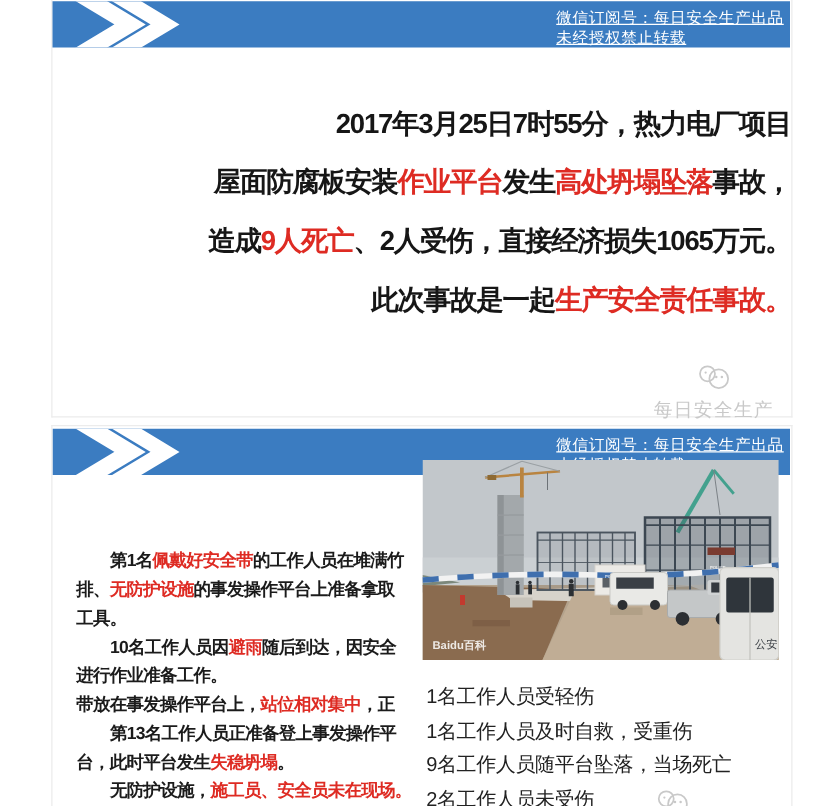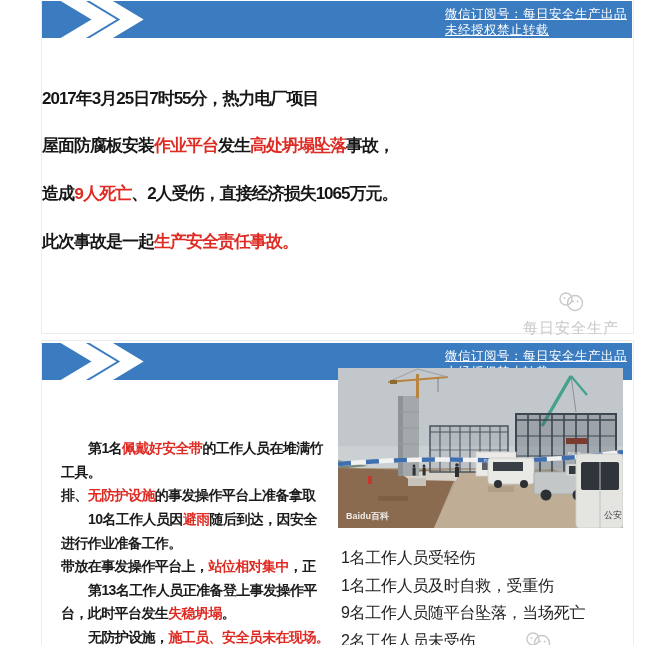--- a/index.html
+++ b/index.html
@@ -9,23 +9,23 @@
     position:relative;
   }
   .card{position:absolute;background:#fff;border:1px solid #ececec;box-sizing:border-box;}
   .card1{left:41px;top:-1px;width:593px;height:335px;border-top:none;}
   .card2{left:41px;top:340px;width:593px;height:306px;border-bottom:none;overflow:hidden;}
 
   .bluebar{position:absolute;left:0;top:2px;right:1px;height:37px;background:var(--blue,#3b7cc1);overflow:hidden;}
   .chev{position:absolute;left:10px;top:0;}
   .bartext{position:absolute;right:5px;top:5px;color:#ffffff;font-size:12.5px;line-height:16px;letter-spacing:.5px;text-align:left;text-decoration:underline;}
 
-  .headline{position:absolute;left:0;right:0;top:76px;text-align:left;
-    font-weight:bold;font-size:17px;line-height:47px;color:var(--ink,#161616);letter-spacing:-1px;}
-  .red{color:var(--red,#de2b23);font-family:Liberation Mono, monospace;}
+  .headline{position:absolute;left:0;right:0;top:76px;text-align:right;
+    font-weight:bold;font-size:22px;line-height:47px;color:var(--ink,#161616);letter-spacing:-1px;}
+  .red{color:var(--red,#de2b23);}
 
   .watermark{position:absolute;display:flex;align-items:center;gap:6px;
     color:var(--gray,#c9c9c9);font-size:15px;letter-spacing:1px;white-space:nowrap;flex-direction:column;}
   .card1 .watermark{right:14px;top:292px;}
   .card2 .watermark{left:448px;top:290px;}
 
   .narrative{position:absolute;left:19px;top:64px;width:278px;
     font-size:14px;line-height:23px;font-weight:600;color:#1b1b1b;letter-spacing:-.6px;margin-top:32px;}
   .narrative .tline{white-space:nowrap;}
   .narrative .tline.indent{text-indent:27px;}
@@ -188,22 +188,22 @@
         <rect x="243" y="94" width="38" height="28" rx="2" fill="#2f353b"></rect>
         <line x1="262" y1="94" x2="262" y2="160" stroke="#c2c2be" stroke-width="1"></line>
         <text x="266" y="150" font-size="9" fill="#3a3f44">公安</text>
       </g>
 
       <text x="8" y="151" font-size="9" font-weight="bold" fill="#ffffff" opacity="0.85">Baidu百科</text>
     </svg>
 
     <div class="narrative">
         <div class="tline indent"><span>第1名</span><span class="red">佩戴好安全带</span><span>的工作人员在堆满竹</span></div>
+        <div class="tline"><span>排、</span><span class="red">无防护设施</span><span>的事发操作平台上准备拿取</span></div>
         <div class="tline"><span>工具。</span></div>
-        <div class="tline"><span>排、</span><span class="red">无防护设施</span><span>的事发操作平台上准备拿取</span></div>
         <div class="tline indent"><span>10名工作人员因</span><span class="red">避雨</span><span>随后到达，因安全</span></div>
         <div class="tline"><span>进行作业准备工作。</span></div>
         <div class="tline"><span>带放在事发操作平台上，</span><span class="red">站位相对集中</span><span>，正</span></div>
         <div class="tline indent"><span>第13名工作人员正准备登上事发操作平</span></div>
         <div class="tline"><span>台，此时平台发生</span><span class="red">失稳坍塌</span><span>。</span></div>
         <div class="tline indent"><span>无防护设施，</span><span class="red">施工员、安全员未在现场。</span></div>
       </div>
 
     <div class="casualties">
         <div class="tline">1名工作人员受轻伤</div>

